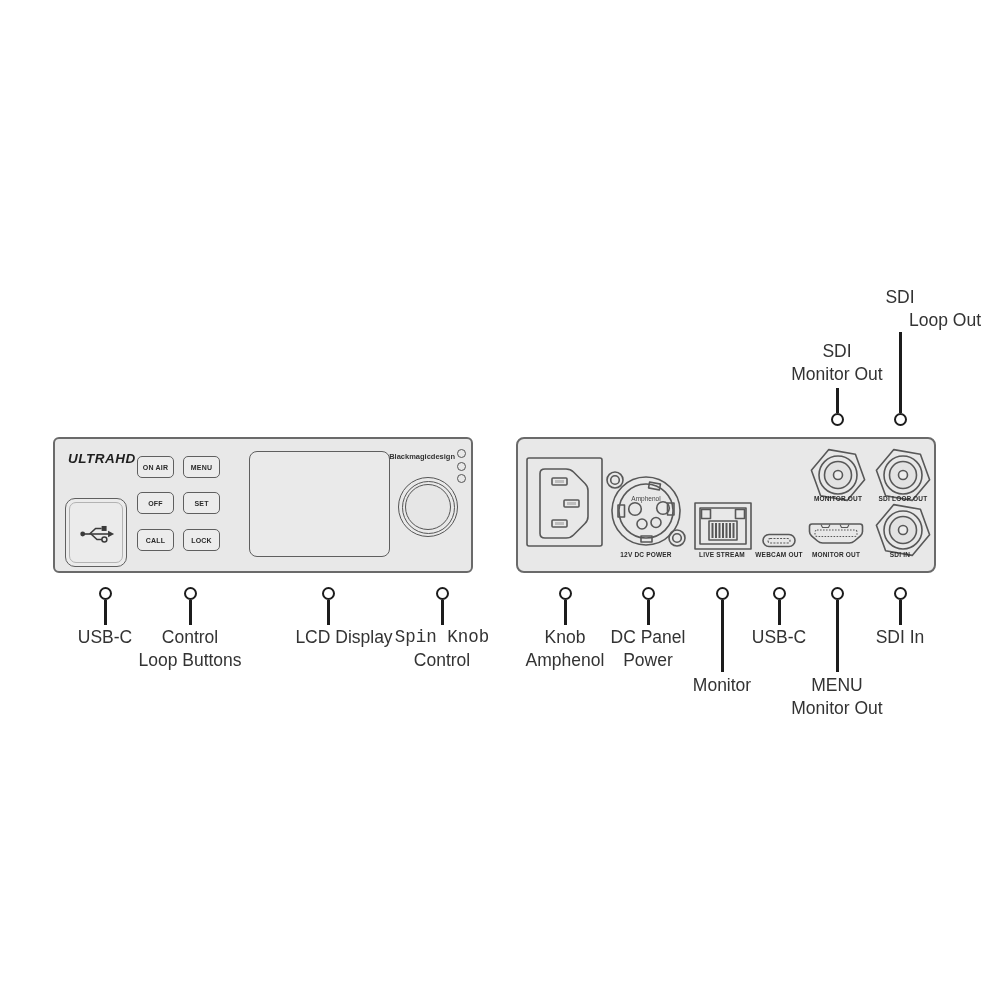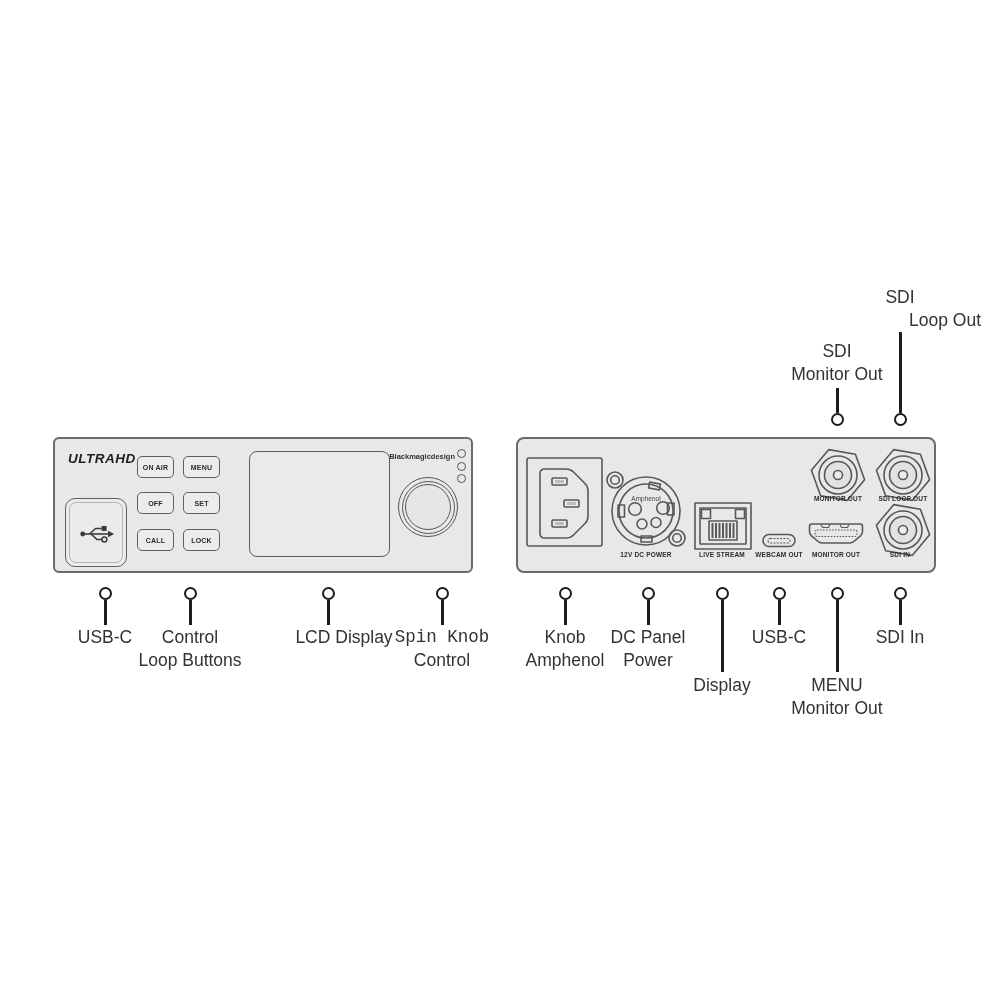--- a/index.html
+++ b/index.html
@@ -220,21 +220,21 @@
   <div class="co-text" style="left:565px;top:626px;">Knob</div>
   <div class="co-text" style="left:565px;top:649px;">Amphenol</div>
 
   <div class="co-circle" style="left:641.5px;top:587px;"></div>
   <div class="co-stem" style="left:646.5px;top:600px;height:25px;"></div>
   <div class="co-text" style="left:648px;top:626px;">DC Panel</div>
   <div class="co-text" style="left:648px;top:649px;">Power</div>
 
   <div class="co-circle" style="left:715.5px;top:587px;"></div>
   <div class="co-stem" style="left:720.5px;top:600px;height:72px;"></div>
-  <div class="co-text" style="left:722px;top:674px;">Display</div>
+  <div class="co-text" style="left:722px;top:674px;">Monitor</div>
 
   <div class="co-circle" style="left:772.5px;top:587px;"></div>
   <div class="co-stem" style="left:777.5px;top:600px;height:25px;"></div>
   <div class="co-text" style="left:779px;top:626px;">USB-C</div>
 
   <div class="co-circle" style="left:830.5px;top:587px;"></div>
   <div class="co-stem" style="left:835.5px;top:600px;height:72px;"></div>
   <div class="co-text" style="left:837px;top:674px;">MENU</div>
   <div class="co-text" style="left:837px;top:697px;">Monitor Out</div>
 

